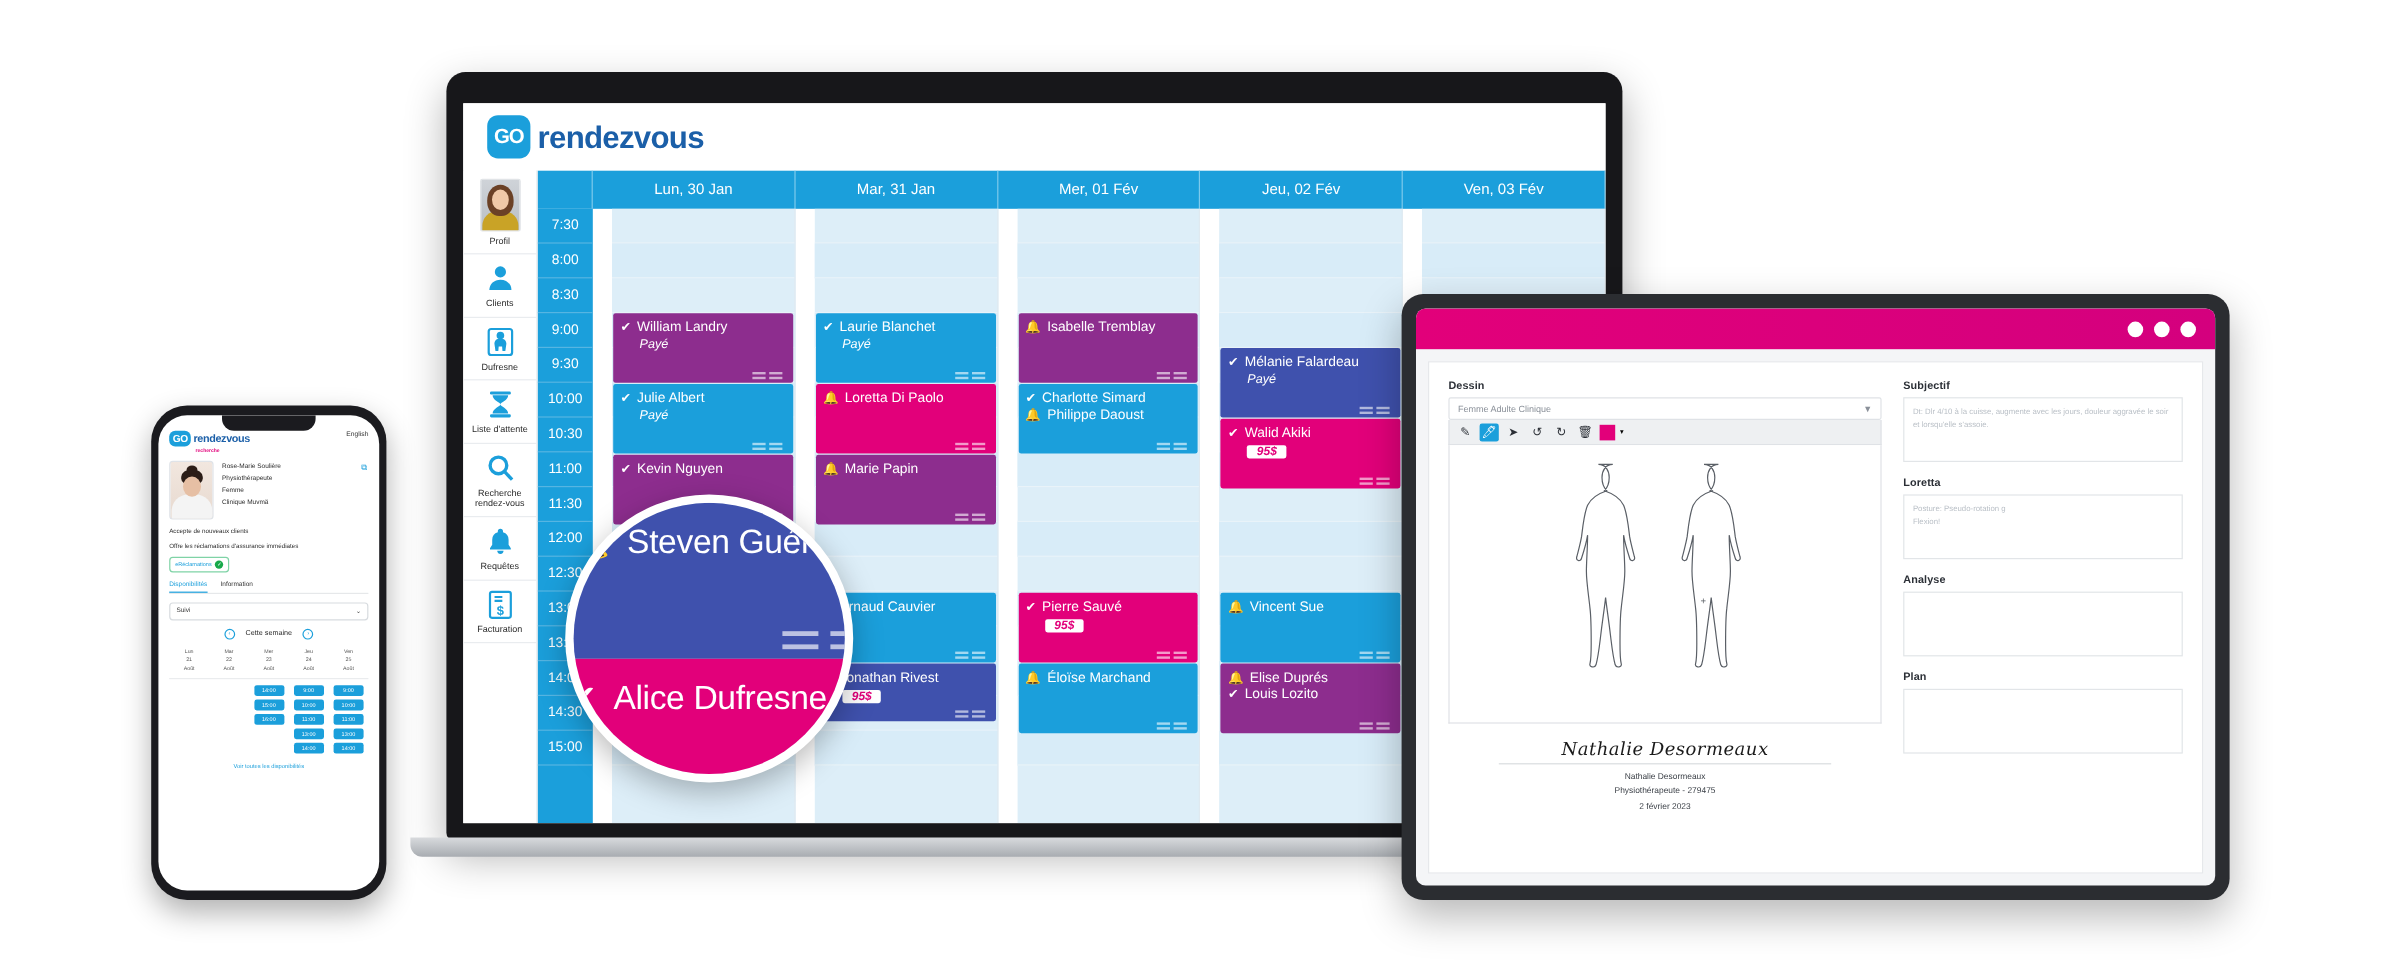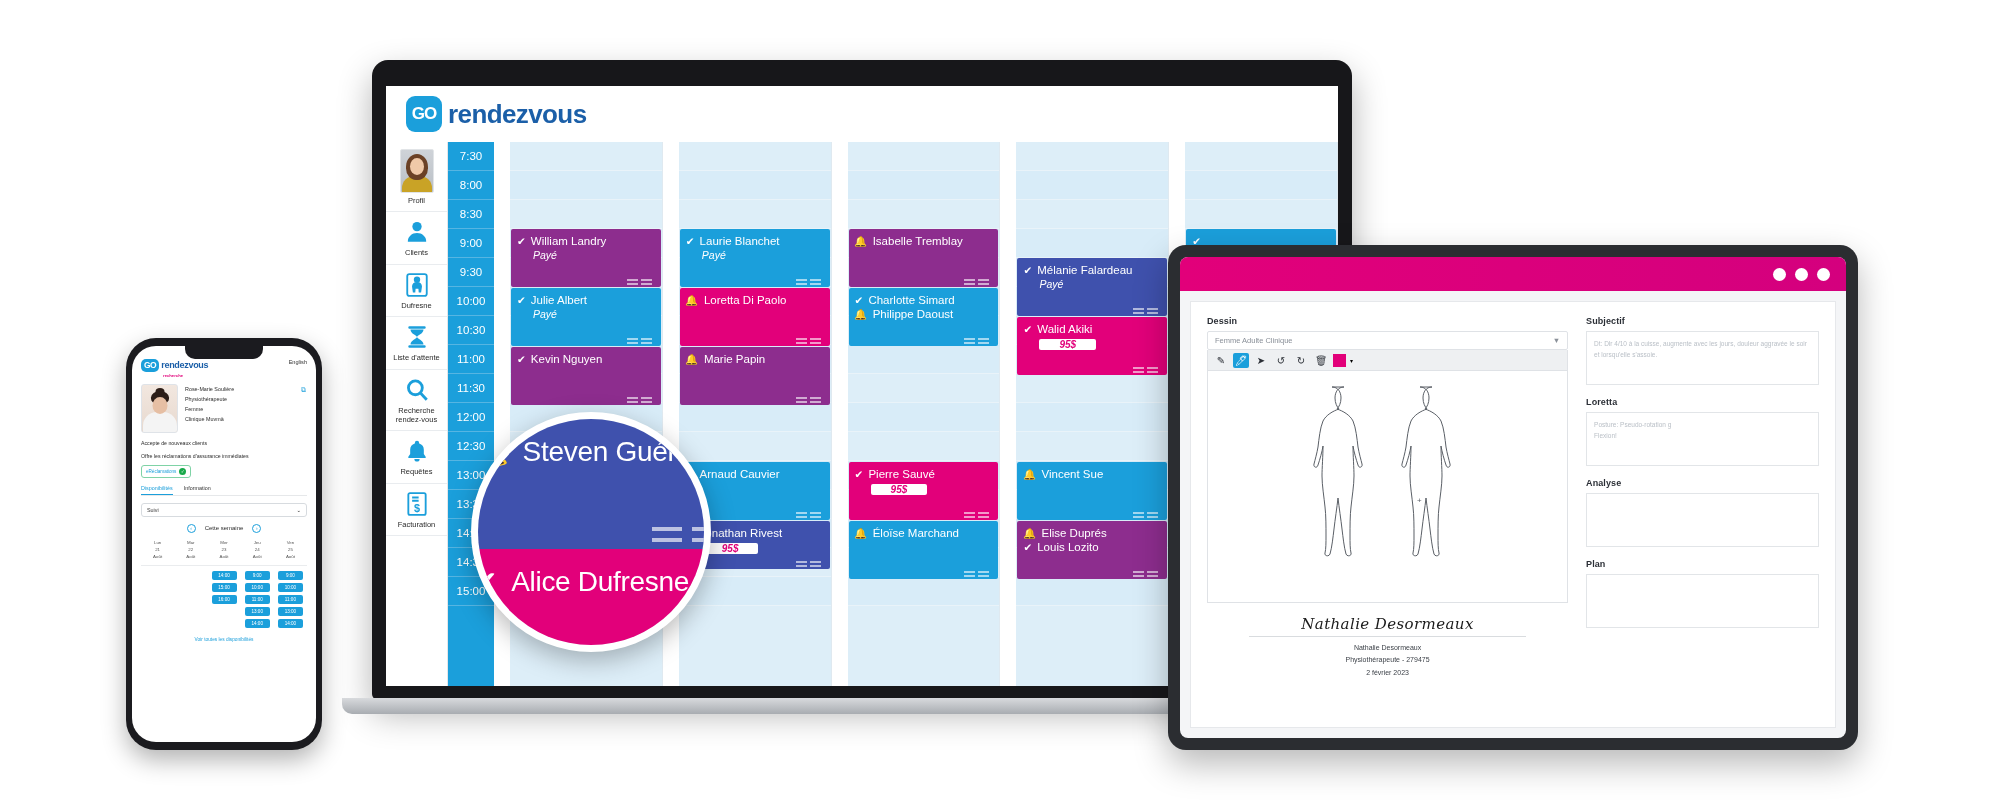--- a/index.html
+++ b/index.html
@@ -100,21 +100,21 @@
     justify-content:center; border-bottom:1px solid #56b5e2;}
   .daycol { flex:1; position:relative; border-right:1px solid #dfe9f0; background:#ddeef8;}
   .daycol .row { height:29px; border-bottom:1px solid #e9f3f9; }
   .daycol .row.half { background:#d8ecf8; }
   .ev { position:absolute; left:1px; right:1px; border-radius:2px; color:#fff;
      padding:5px 6px 0 6px; overflow:hidden; font-size:11.5px; }
   .ev .nm { display:flex; align-items:flex-start; gap:5px; line-height:1.25; }
   .ev .ico { font-size:10.5px; line-height:1.35; flex:0 0 auto;}
   .ev .paid { font-style:italic; font-size:10.5px; margin-left:16px; margin-top:1px;}
   .ev .price { display:inline-block; background:#fff; color:#e2007a; font-weight:700;
-     font-style:italic; font-size:10px; border-radius:2px; padding:0px 20px; margin-left:16px; margin-top:3px;}
+     font-style:italic; font-size:10px; border-radius:2px; padding:0px 8px; margin-left:16px; margin-top:3px;}
   .ev .grip { position:absolute; right:9px; bottom:4px; }
   .ev .grip i { display:inline-block; width:11px; height:2px; background:rgba(255,255,255,.6);
      margin-left:3px; }
   .ev .grip i.b2 { box-shadow:0 4px 0 rgba(255,255,255,.6); }
 
   
   .mag { position:absolute; left:471px; top:412px; width:240px; height:240px;
      border-radius:50%; background:#fff; border:7px solid #fff; overflow:hidden;
      box-shadow:0 8px 26px rgba(0,0,0,.28); }
   .mag-inner { position:relative; width:100%; height:100%; background:#eef6fb;}
@@ -343,20 +343,28 @@
                     <rect x="4" y="2" width="16" height="20" rx="1.5"></rect>
                     <path d="M7.5 6h6M7.5 9h6"></path>
                     <text x="12" y="19.5" font-size="10" font-weight="bold" fill="#1b9fdb" stroke="none" text-anchor="middle">$</text>
                   </svg>
                 </span>
                 <div class="side-label">Facturation</div>
               </div>
             </div>
 
           <div class="lp-cal">
+            <div class="cal-head">
+              <div class="timecol"></div>
+              <div class="dcell">Lun, 30 Jan</div>
+              <div class="dcell">Mar, 31 Jan</div>
+              <div class="dcell">Mer, 01 Fév</div>
+              <div class="dcell">Jeu, 02 Fév</div>
+              <div class="dcell">Ven, 03 Fév</div>
+            </div>
             <div class="cal-grid">
               <div class="timecol2" id="lp-times">
                   <div class="tslot">7:30</div>
                   <div class="tslot">8:00</div>
                   <div class="tslot">8:30</div>
                   <div class="tslot">9:00</div>
                   <div class="tslot">9:30</div>
                   <div class="tslot">10:00</div>
                   <div class="tslot">10:30</div>
                   <div class="tslot">11:00</div>

